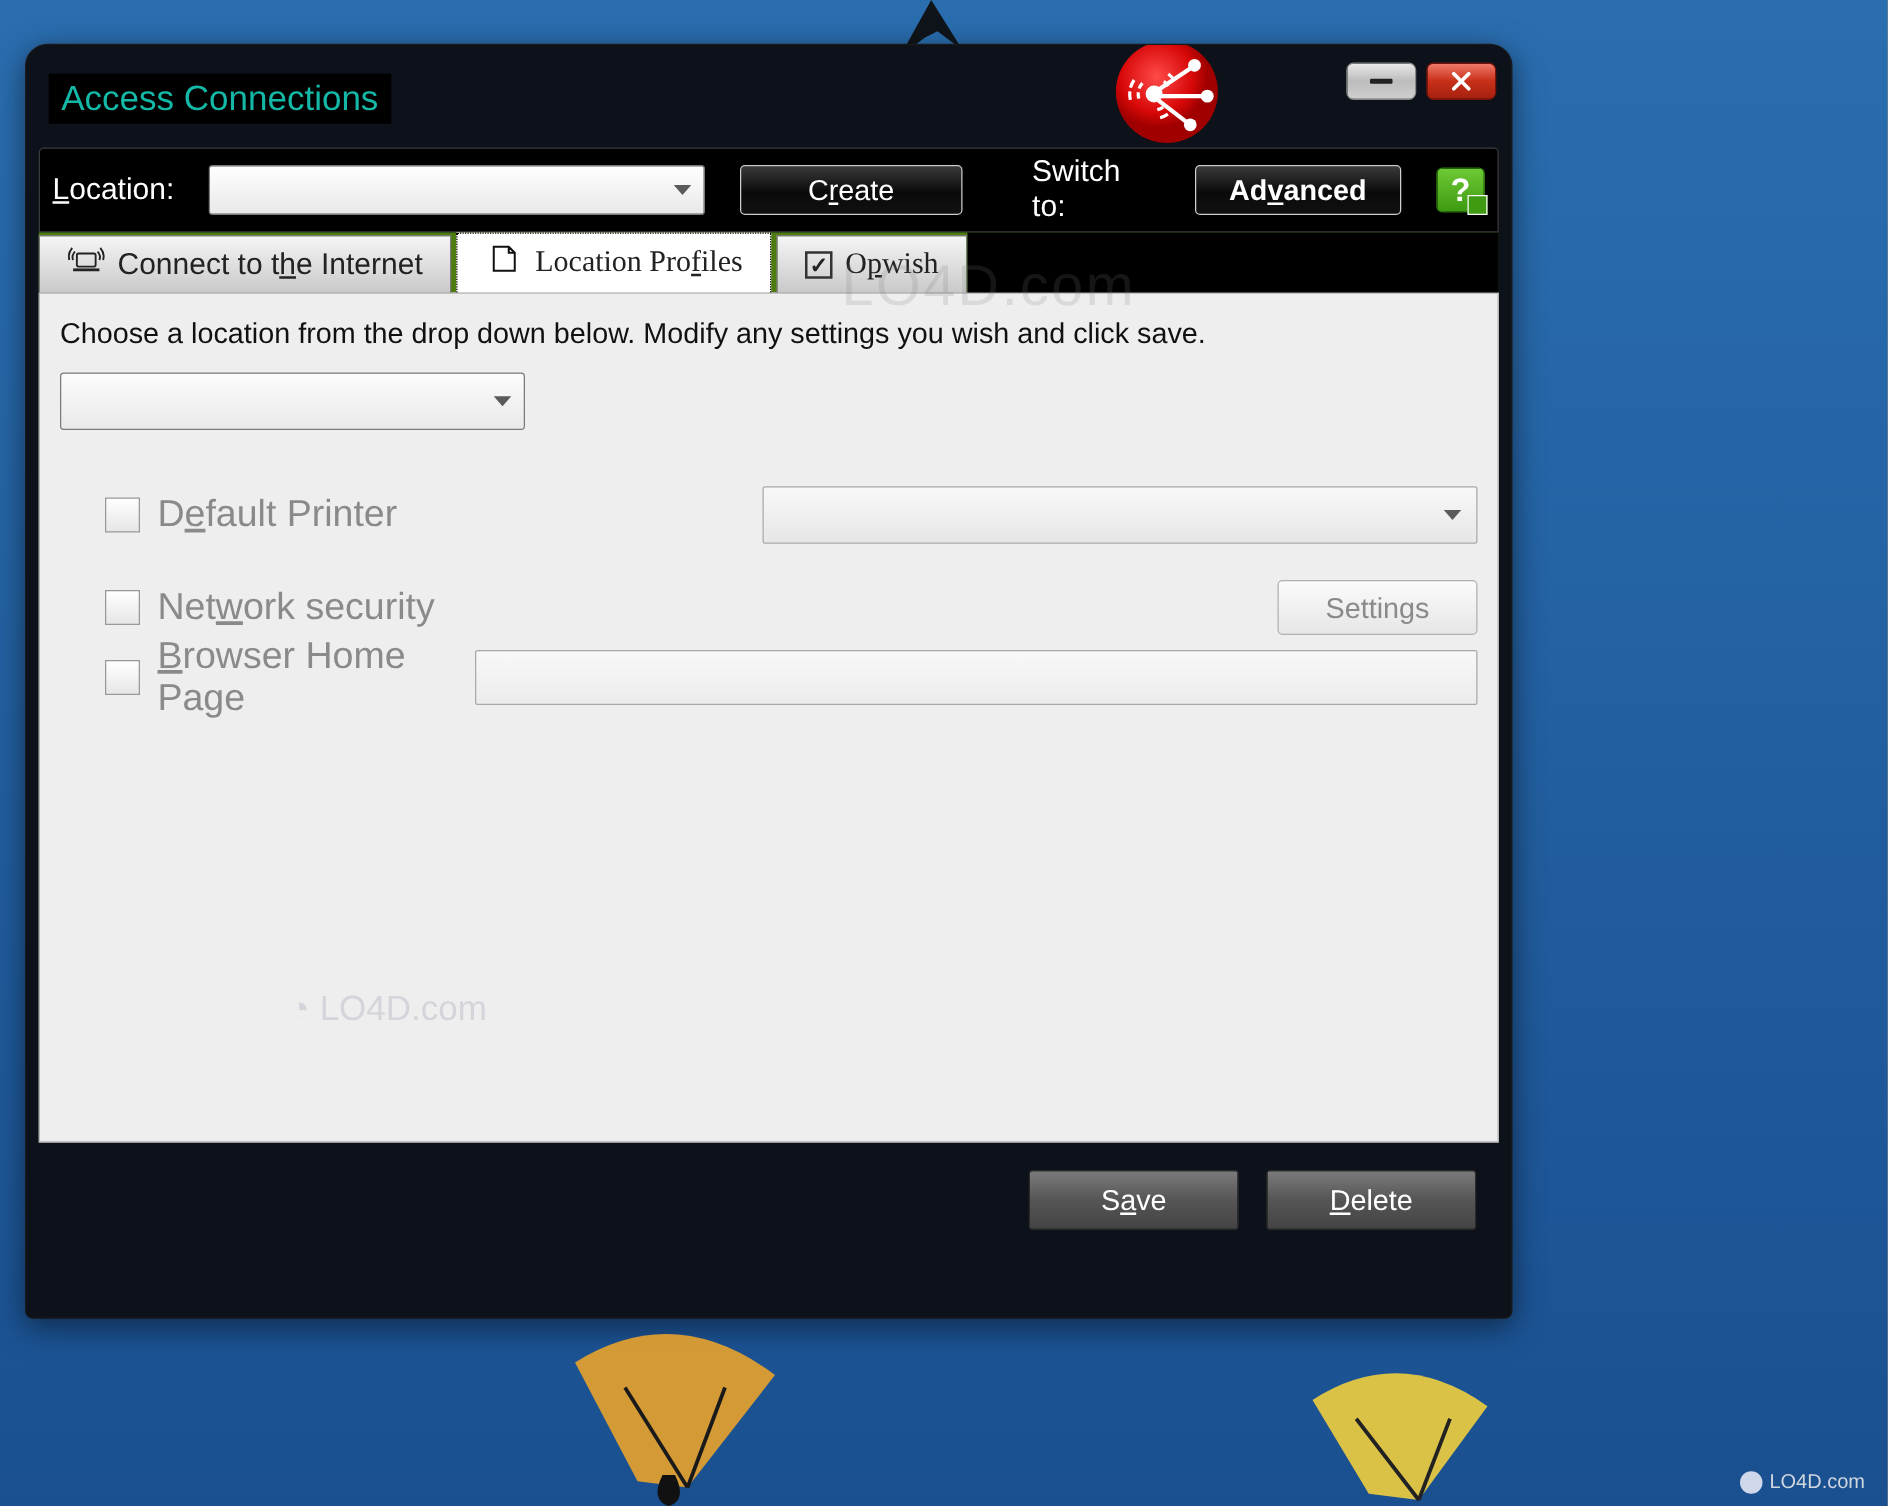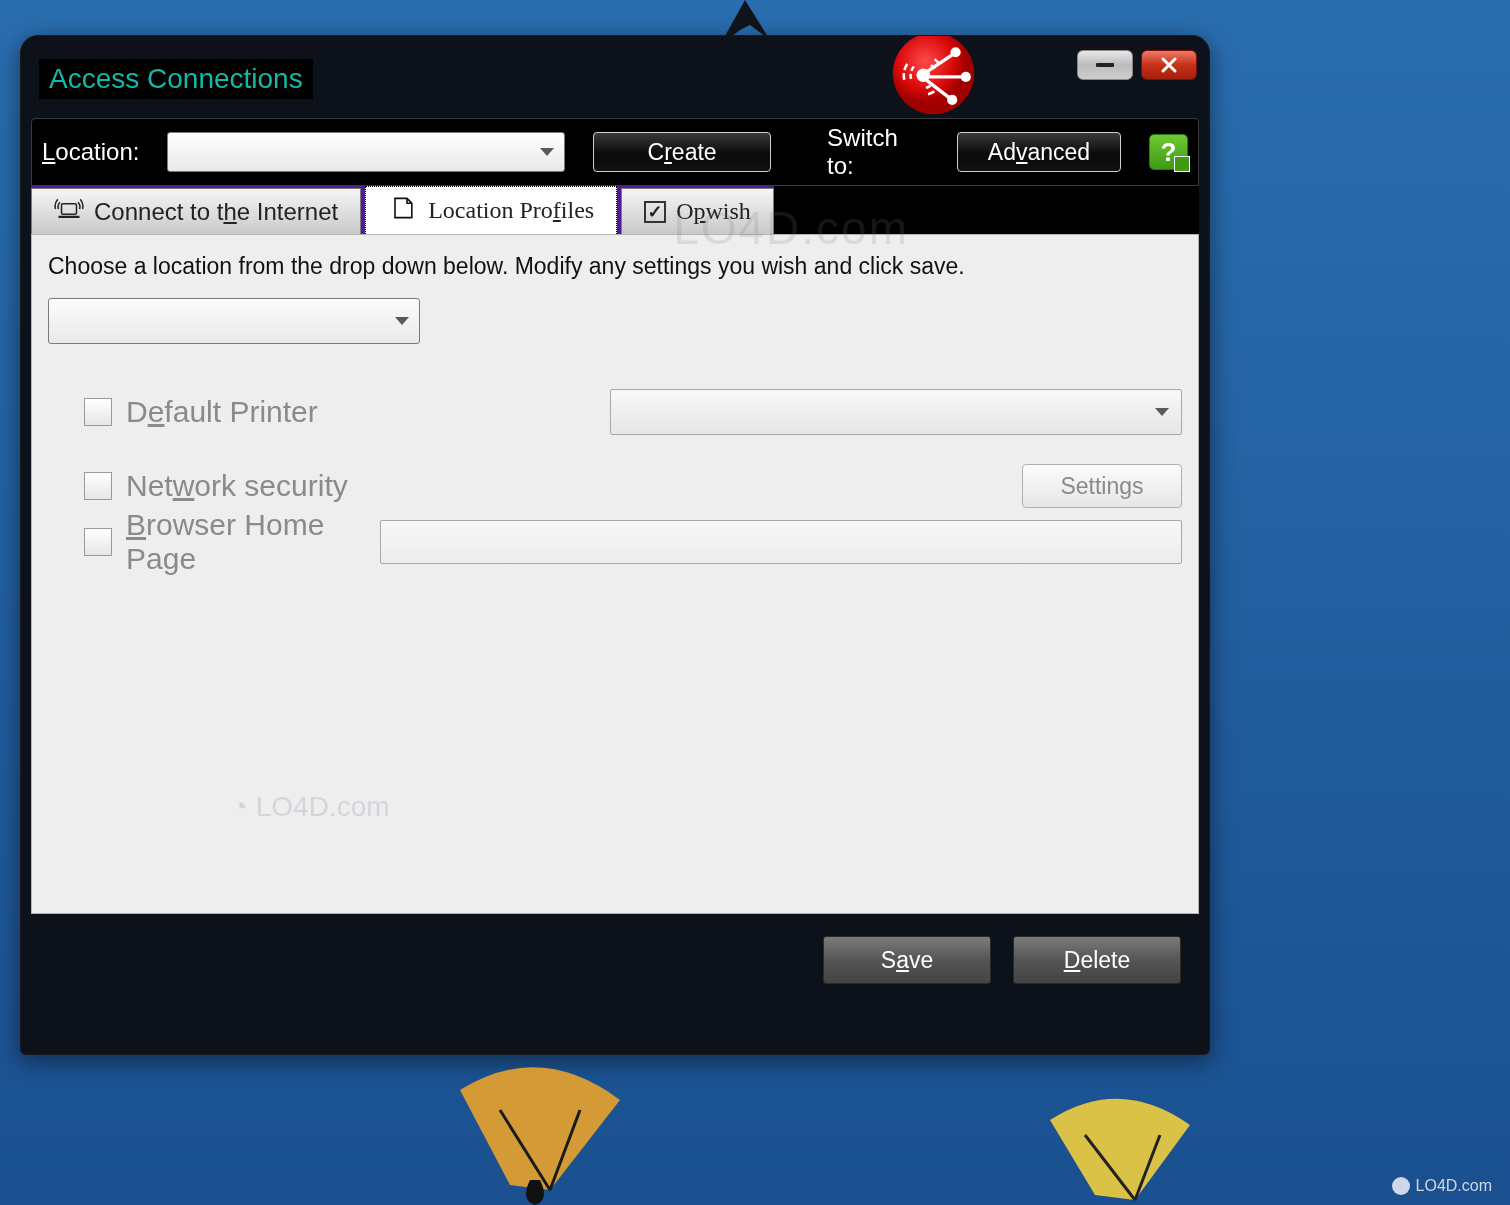--- a/index.html
+++ b/index.html
@@ -74,34 +74,34 @@
     .dropdown.loc { width: 404px; }
     .btn-black {
       height: 40px; padding: 0 28px;
       background: linear-gradient(180deg,#3a3a3a 0%,#0a0a0a 55%,#111 100%);
       border: 1px solid #cfcfcf; border-radius: 4px;
       color: #fff; font-size: 23px;
       display: flex; align-items: center; justify-content: center;
       cursor: pointer;
     }
     .btn-black.big { width: 180px; }
-    .btn-black.adv { width: 165px; }
+    .btn-black.adv { width: 165px; font-weight: bold; }
     .spacer { flex: 1; }
     .help-icon {
       width: 40px; height: 36px;
       background: linear-gradient(180deg,#6dc934,#3e9b12);
       border-radius: 5px; display:flex; align-items:center; justify-content:center;
       color:#fff; font-size: 26px; font-weight:700;
       border:1px solid #2c7a0b; position: relative; cursor:pointer;
     }
     .help-icon::after{ content:""; position:absolute; right:-3px; bottom:-3px; width:14px; height:14px; background:#3e9b12; border:1px solid #fff; }
 
     .tabbar {
       display: flex; height: 48px; margin: 0 10px;
-      background: #4c1d95;
+      background: #4d7c0f;
     }
     .tab {
       display: flex; align-items: center; gap: 10px;
       padding: 0 22px; font-size: 24px;
       background: linear-gradient(180deg,#f5f5f5,#c9c9c9);
       border: 1px solid #7a7a7a; border-bottom: none;
       color: #222; cursor: pointer;
     }
     .tab:not(.active){ margin-top:2px;height:46px; }
     .tab.active {

